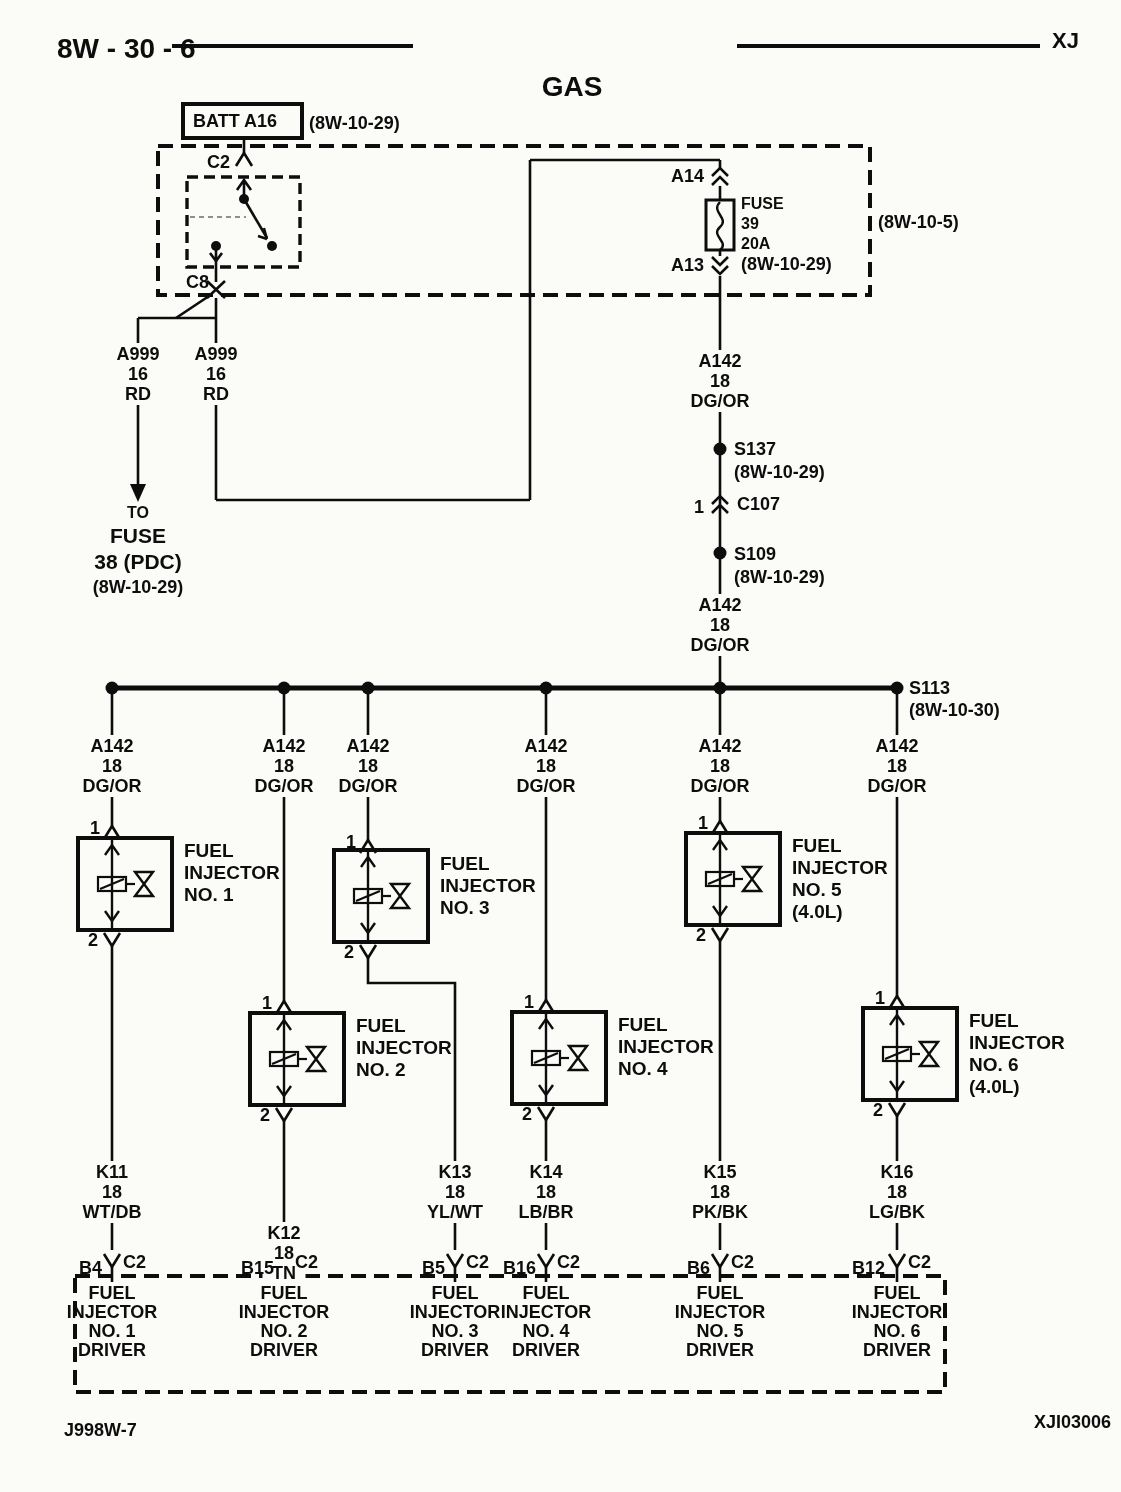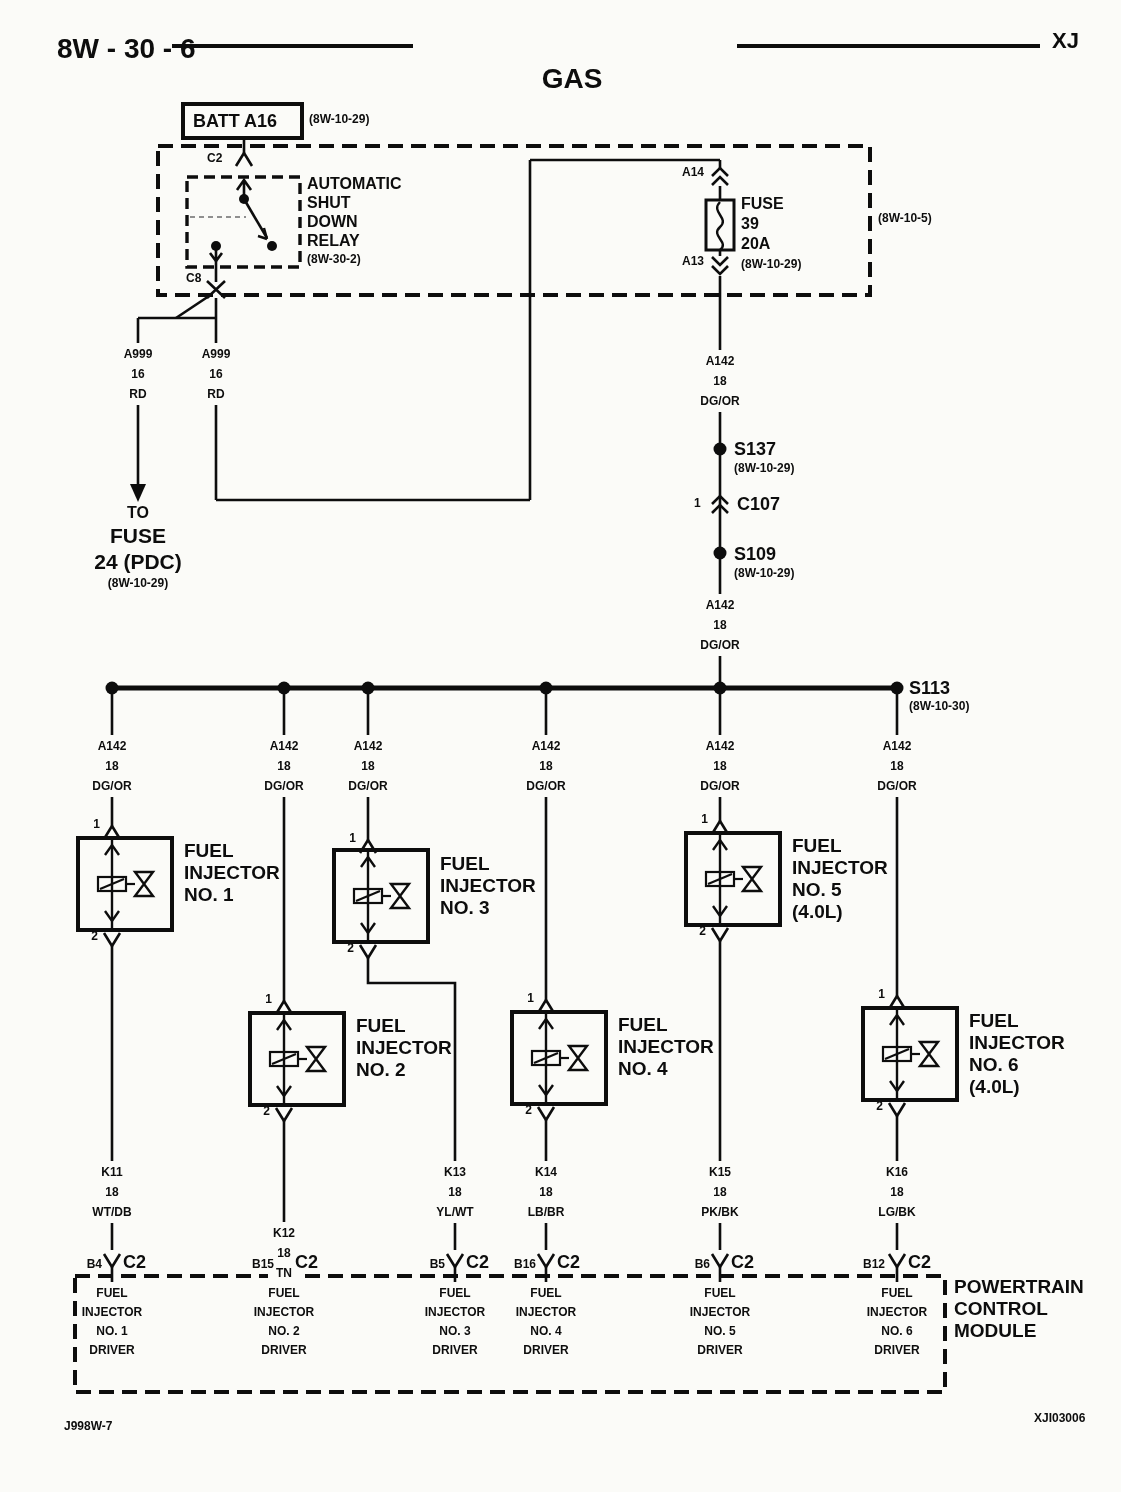--- a/index.html
+++ b/index.html
@@ -2,21 +2,21 @@
 <html><head>
 <meta charset="utf-8">
 <style>
   html,body{margin:0;padding:0;background:#e8e8e6;}
   .page{position:relative;width:1121px;height:1492px;background:#fbfbf8;
         font-family:"Liberation Sans",sans-serif;font-weight:bold;color:#0d0d0d;
         overflow:hidden;margin:0 auto;}
   svg.art{position:absolute;left:0;top:0;}
   .lbl{position:absolute;white-space:nowrap;line-height:1.25;}
   .ctr{transform:translateX(-50%);text-align:center;background:#fbfbf8;padding:1px 5px;}
-  .ra{text-align:right;}.f15{font-size:12px}.f16{font-size:16px}
+  .ra{text-align:right;}.f15{font-size:18px}.f16{font-size:16px}
   .f18{font-size:18px}.f19{font-size:19px}.f20{font-size:28px}
   .f21{font-size:21px}.f22{font-size:22px}
   .lh19{line-height:19px}.lh20{line-height:20px}.lh22{line-height:22px}
 </style>
 </head>
 <body>
 
 <div class="page">
 
   <svg class="art" width="1121" height="1492" viewBox="0 0 1121 1492">
@@ -158,36 +158,29 @@
       <use href="#pin-out" x="897" y="1254"></use>
       <path d="M112,1267 V1282 M284,1267 V1282 M455,1267 V1282 M546,1267 V1282 M720,1267 V1282 M897,1267 V1282" stroke="#0d0d0d" stroke-width="2.6" fill="none"></path>
     </g>
 
     <g stroke="#0d0d0d" fill="none">
       <rect x="75" y="1276" width="870" height="116" stroke-width="4" stroke-dasharray="15,8"></rect>
     </g>
   </svg>
 
   <div class="lbl f20" style="left:57px;top:31px">8W - 30 - 6</div>
-  <div class="lbl f20 ctr" style="left:572px;top:60px">GAS</div>
+  <div class="lbl f20 ctr" style="left:572px;top:68px">GAS</div>
   <div class="lbl f22" style="left:1052px;top:27px">XJ</div>
 
   <div class="lbl f18" style="left:193px;top:110px">BATT A16</div>
   <div class="lbl f15" style="left:309px;top:112px">(8W-10-29)</div>
 
   <div class="lbl f15" style="left:878px;top:211px">(8W-10-5)</div>
 
   <div class="lbl f15" style="left:207px;top:151px">C2</div>
-  <div class="lbl f16 lh19" style="left:307px;top:174px">
-    <div>AUTOMATIC</div>
-    <div>SHUT</div>
-    <div>DOWN</div>
-    <div>RELAY</div>
-    <div class="f15">(8W-30-2)</div>
-  </div>
   <div class="lbl f15" style="left:186px;top:271px">C8</div>
 
   <div class="lbl f15 ra" style="left:664px;top:165px;width:40px">A14</div>
   <div class="lbl f16 lh20" style="left:741px;top:194px">
     <div>FUSE</div>
     <div>39</div>
     <div>20A</div>
     <div class="f15">(8W-10-29)</div>
   </div>
   <div class="lbl f15 ra" style="left:664px;top:254px;width:40px">A13</div>
@@ -199,21 +192,21 @@
   </div>
   <div class="lbl f15 lh20 ctr" style="left:216px;top:343px">
     <div>A999</div>
     <div>16</div>
     <div>RD</div>
   </div>
 
   <div class="lbl ctr" style="left:138px;top:502px">
     <div class="f16">TO</div>
     <div class="f21">FUSE</div>
-    <div class="f21">24 (PDC)</div>
+    <div class="f21">38 (PDC)</div>
     <div class="f15">(8W-10-29)</div>
   </div>
 
   <div class="lbl f15 lh20 ctr" style="left:720px;top:350px">
     <div>A142</div>
     <div>18</div>
     <div>DG/OR</div>
   </div>
   <div class="lbl f18" style="left:734px;top:438px">S137</div>
   <div class="lbl f15" style="left:734px;top:461px">(8W-10-29)</div>
@@ -381,22 +374,17 @@
     <div>NO. 5</div>
     <div>DRIVER</div>
   </div>
   <div class="lbl f15 lh19 ctr" style="left:897px;top:1283px;background:transparent">
     <div>FUEL</div>
     <div>INJECTOR</div>
     <div>NO. 6</div>
     <div>DRIVER</div>
   </div>
 
-  <div class="lbl f19 lh22" style="left:954px;top:1276px">
-    <div>POWERTRAIN</div>
-    <div>CONTROL</div>
-    <div>MODULE</div>
-  </div>
 
   <div class="lbl f15" style="left:64px;top:1419px">J998W-7</div>
   <div class="lbl f15" style="left:1034px;top:1411px">XJI03006</div>
 
 </div>
 
 </body></html>

